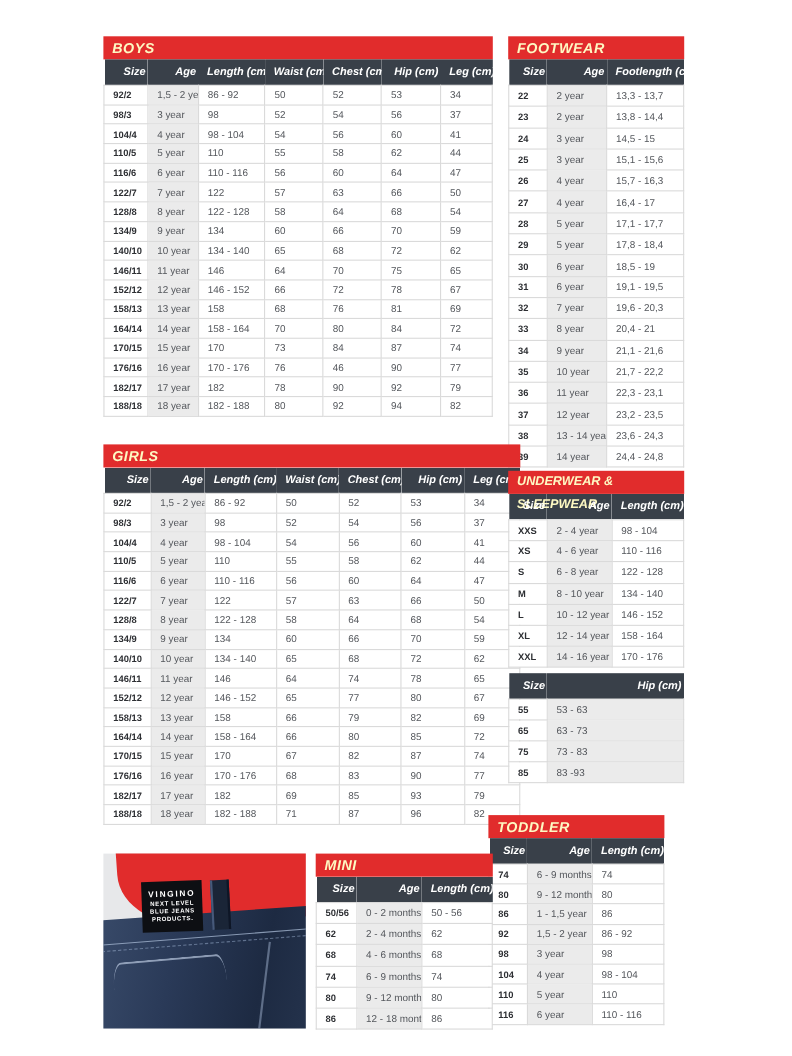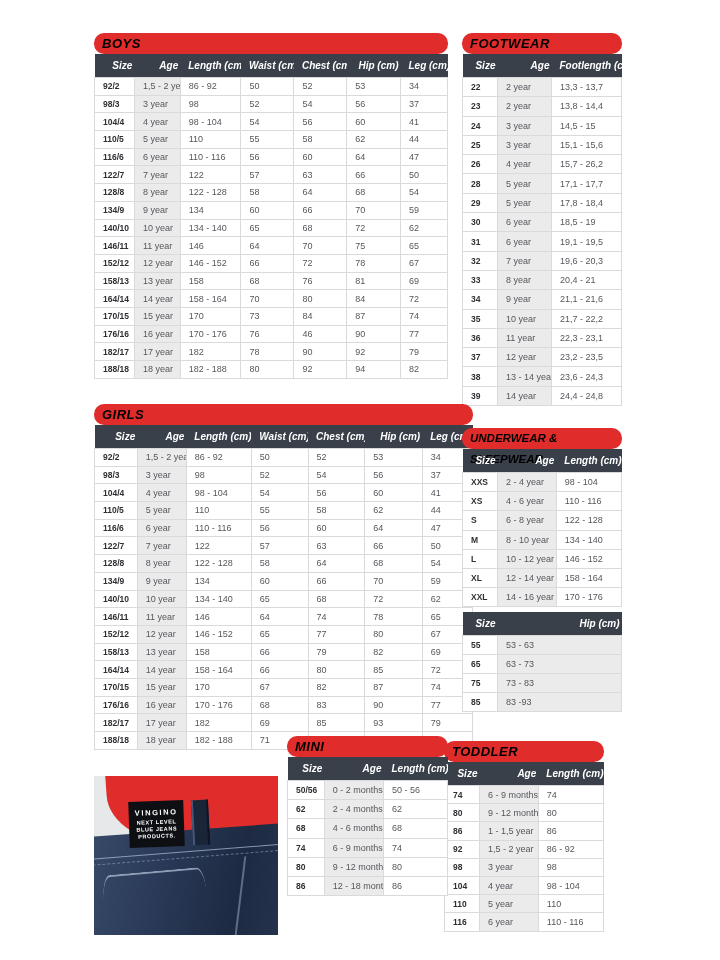--- a/index.html
+++ b/index.html
@@ -4,22 +4,22 @@
 <style>
   html,body{margin:0;padding:0;}
   body{
     width:720px;height:960px;position:relative;background:#ffffff;
     font-family:"Liberation Sans","DejaVu Sans",sans-serif;
     -webkit-font-smoothing:antialiased;
   }
   .size-table{position:absolute;}
   .banner{
     height:21px;line-height:21px;background:var(--red,#e12c2c);
-    color:#000000;font-weight:bold;font-style:italic;font-size:13px;
-    padding-left:8px;letter-spacing:.5px;box-sizing:border-box;border-radius:10px;
+    color:#fef9c3;font-weight:bold;font-style:italic;font-size:13px;
+    padding-left:8px;letter-spacing:.5px;box-sizing:border-box;
   }
   .banner.banner-small{font-size:11.5px;letter-spacing:0;}
   table{border-collapse:collapse;width:100%;table-layout:fixed;}
   thead th{
     background:var(--dark,#394049);color:#fff;font-weight:bold;font-style:italic;
     font-size:10px;text-align:right;height:23px;padding:0 2px 0 8px;
     white-space:nowrap;overflow:hidden;
   }
   tbody td{
     height:var(--rh,19px);font-size:9px;color:#54575c;
@@ -290,21 +290,26 @@
           <td>14,5 - 15</td>
         </tr>
         <tr>
           <td class="col-size">25</td>
           <td class="col-shaded">3 year</td>
           <td>15,1 - 15,6</td>
         </tr>
         <tr>
           <td class="col-size">26</td>
           <td class="col-shaded">4 year</td>
-          <td>15,7 - 26,2</td>
+          <td>15,7 - 16,3</td>
+        </tr>
+        <tr>
+          <td class="col-size">27</td>
+          <td class="col-shaded">4 year</td>
+          <td>16,4 - 17</td>
         </tr>
         <tr>
           <td class="col-size">28</td>
           <td class="col-shaded">5 year</td>
           <td>17,1 - 17,7</td>
         </tr>
         <tr>
           <td class="col-size">29</td>
           <td class="col-shaded">5 year</td>
           <td>17,8 - 18,4</td>
@@ -685,21 +690,21 @@
         </tr>
         <tr>
           <td class="col-size">116</td>
           <td class="col-shaded">6 year</td>
           <td>110 - 116</td>
         </tr>
       </tbody>
     </table>
 </section>
 
-<section class="size-table" style="left:287px;top:736px;width:161px;--rh:19.2px">
+<section class="size-table" style="left:287px;top:776px;width:161px;--rh:19.2px">
   <div class="banner">MINI</div>
   <table>
       <colgroup>
         <col style="width: 23%;">
         <col style="width: 37%;">
         <col style="width: 40%;">
       </colgroup>
       <thead>
         <tr>
           <th>Size</th>

